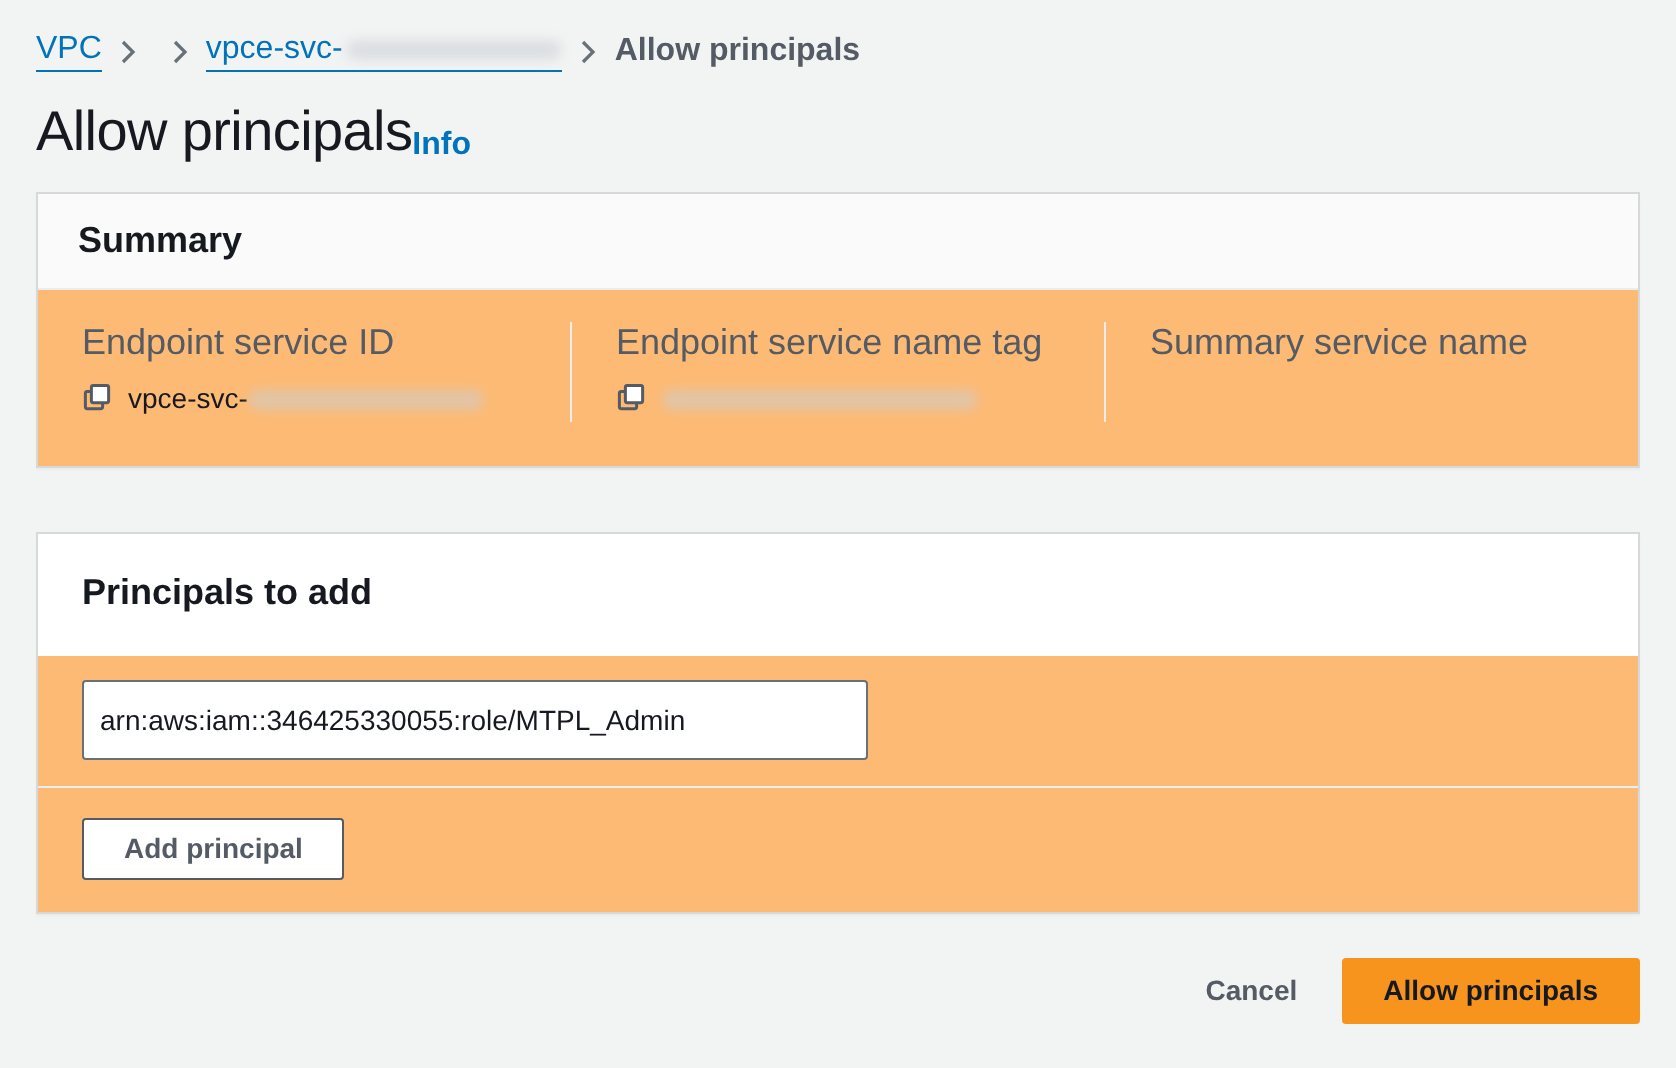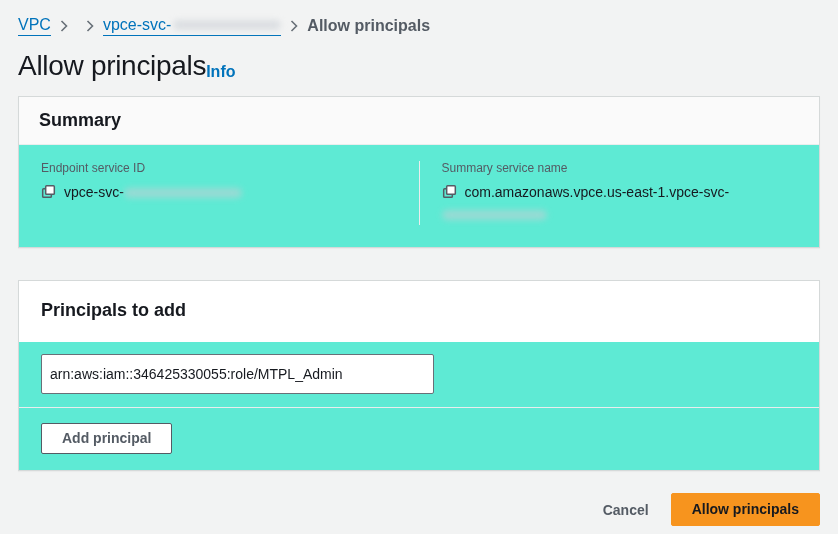--- a/index.html
+++ b/index.html
@@ -28,35 +28,35 @@
     vertical-align: middle;
   }
 
   
   .title-row { display: flex; align-items: baseline; margin-bottom: 14px; }
   .page-title { font-size: 28px; font-weight: 500; color: #16191f; letter-spacing: -0.3px; }
   .info-link { font-size: 16px; font-weight: 700; color: #0073bb; cursor: pointer; position: relative; top: 2px; }
 
   
   .card {
-    background: #5eead4; border: 1px solid #d5d9d9;
+    background: #fdba74; border: 1px solid #d5d9d9;
     box-shadow: 0 1px 1px rgba(0,0,0,0.03);
   }
   .card-header {
     background: #fafafa; border-bottom: 1px solid #eaeded;
     padding: 13px 20px;
   }
   .card-title { font-size: 18px; font-weight: 700; color: #16191f; }
 
   
   .summary-card { margin-bottom: 32px; }
   .summary-body { display: flex; padding: 16px 0 22px 0; }
   .summary-col { flex: 1 1 0; padding: 0 14px 0 22px; min-width: 0; }
   .summary-col + .summary-col { border-left: 1px solid #eaeded; }
-  .field-label { font-size: 12px; color: #545b64; margin-bottom: 7px; }
+  .field-label { font-size: 18px; color: #545b64; margin-bottom: 7px; }
   .field-value { font-size: 14px; color: #16191f; line-height: 1.55; }
   .copy-icon { cursor: pointer; vertical-align: -2px; margin-right: 8px; }
 
   
   .principals-card { }
   .principals-header { padding: 19px 22px 21px 22px; background: #ffffff; }
   .table-header-row {
     position: relative; background: #fafafa;
     border-top: 1px solid #eaeded; border-bottom: 1px solid #eaeded;
     padding: 7px 22px; font-size: 14px; font-weight: 700; color: #16191f;
@@ -140,29 +140,32 @@
       <div class="summary-col">
         <div class="field-label">Endpoint service ID</div>
         <div class="field-value">
           <svg class="copy-icon" width="15" height="15" viewBox="0 0 16 16">
               <rect x="1.8" y="5" width="9.2" height="9.2" rx="1" fill="none" stroke="#545b64" stroke-width="1.6"></rect>
               <rect x="5" y="1.8" width="9.2" height="9.2" rx="1" fill="#ffffff" stroke="#545b64" stroke-width="1.6"></rect>
             </svg><span>vpce-svc-</span><span class="redact" style="width:118px"></span>
         </div>
       </div>
 
-
       <div class="summary-col">
-        <div class="field-label">Summary service name</div>
+        <div class="field-label">Endpoint service name tag</div>
         <div class="field-value">
           <svg class="copy-icon" width="15" height="15" viewBox="0 0 16 16">
               <rect x="1.8" y="5" width="9.2" height="9.2" rx="1" fill="none" stroke="#545b64" stroke-width="1.6"></rect>
               <rect x="5" y="1.8" width="9.2" height="9.2" rx="1" fill="#ffffff" stroke="#545b64" stroke-width="1.6"></rect>
-            </svg><span>com.amazonaws.vpce.us-east-1.vpce-svc-</span><span class="redact" style="width:105px"></span>
+            </svg><span></span><span class="redact" style="width:158px"></span>
         </div>
+      </div>
+
+      <div class="summary-col">
+        <div class="field-label">Summary service name</div>
       </div>
 
     </div>
   </section>
 
   <section class="card principals-card">
     <div class="principals-header">
       <span class="card-title">Principals to add</span>
     </div>
 

